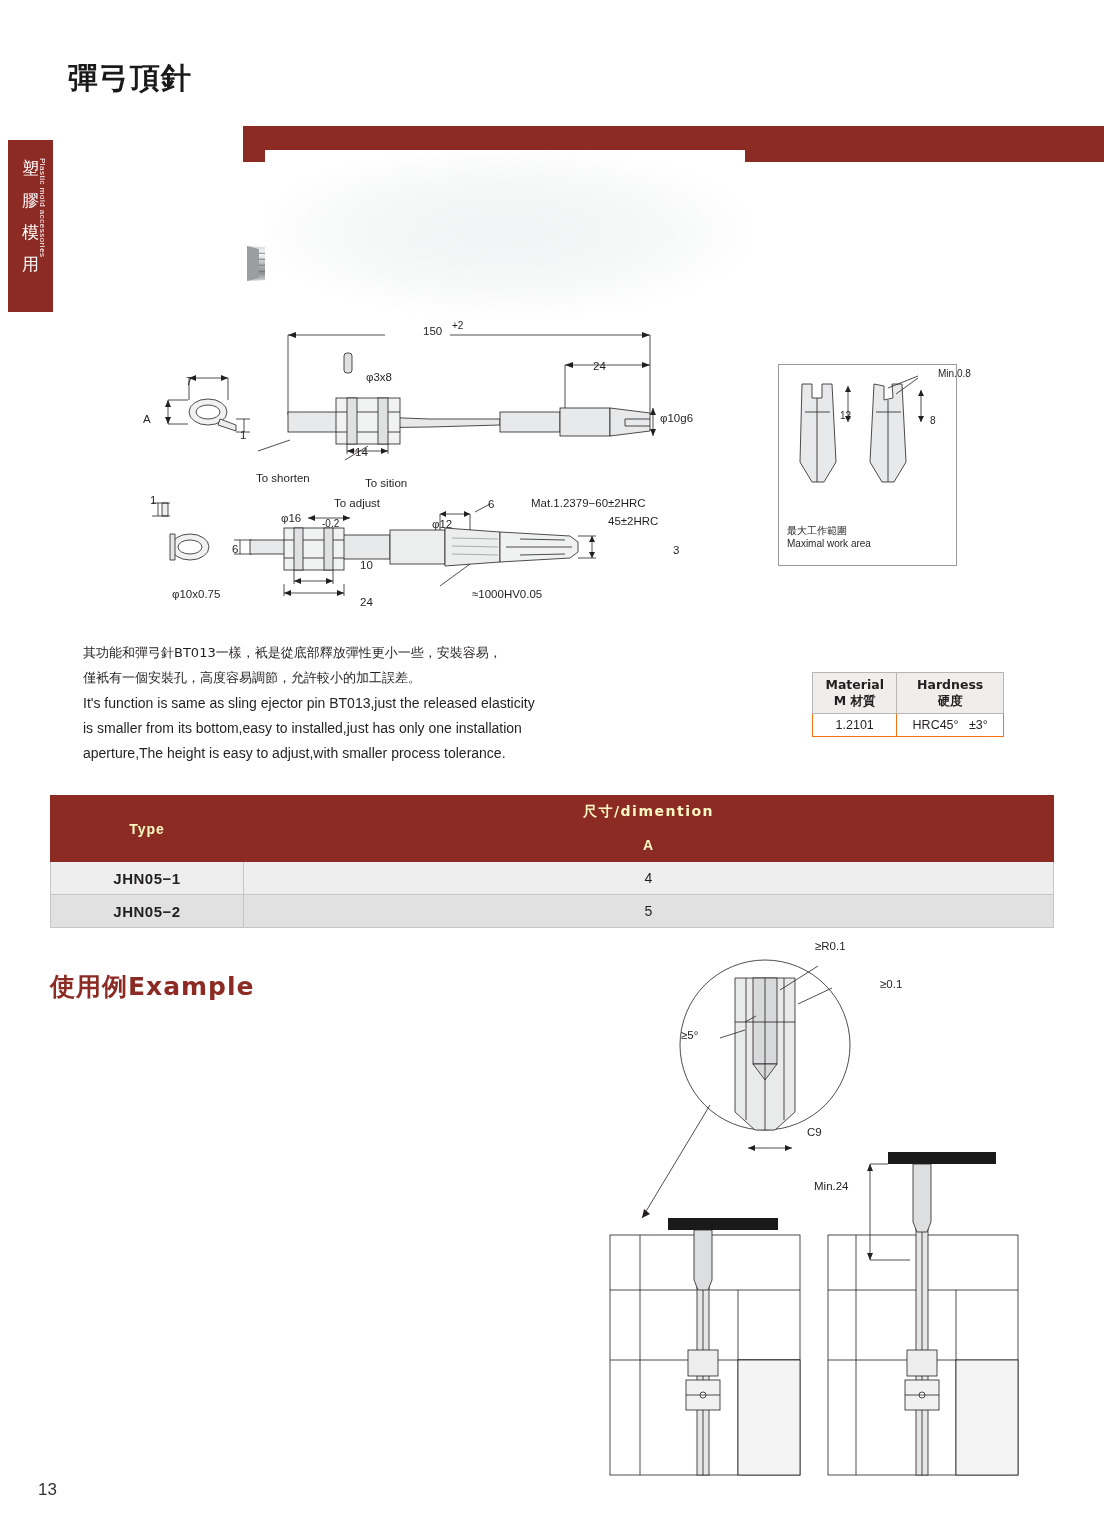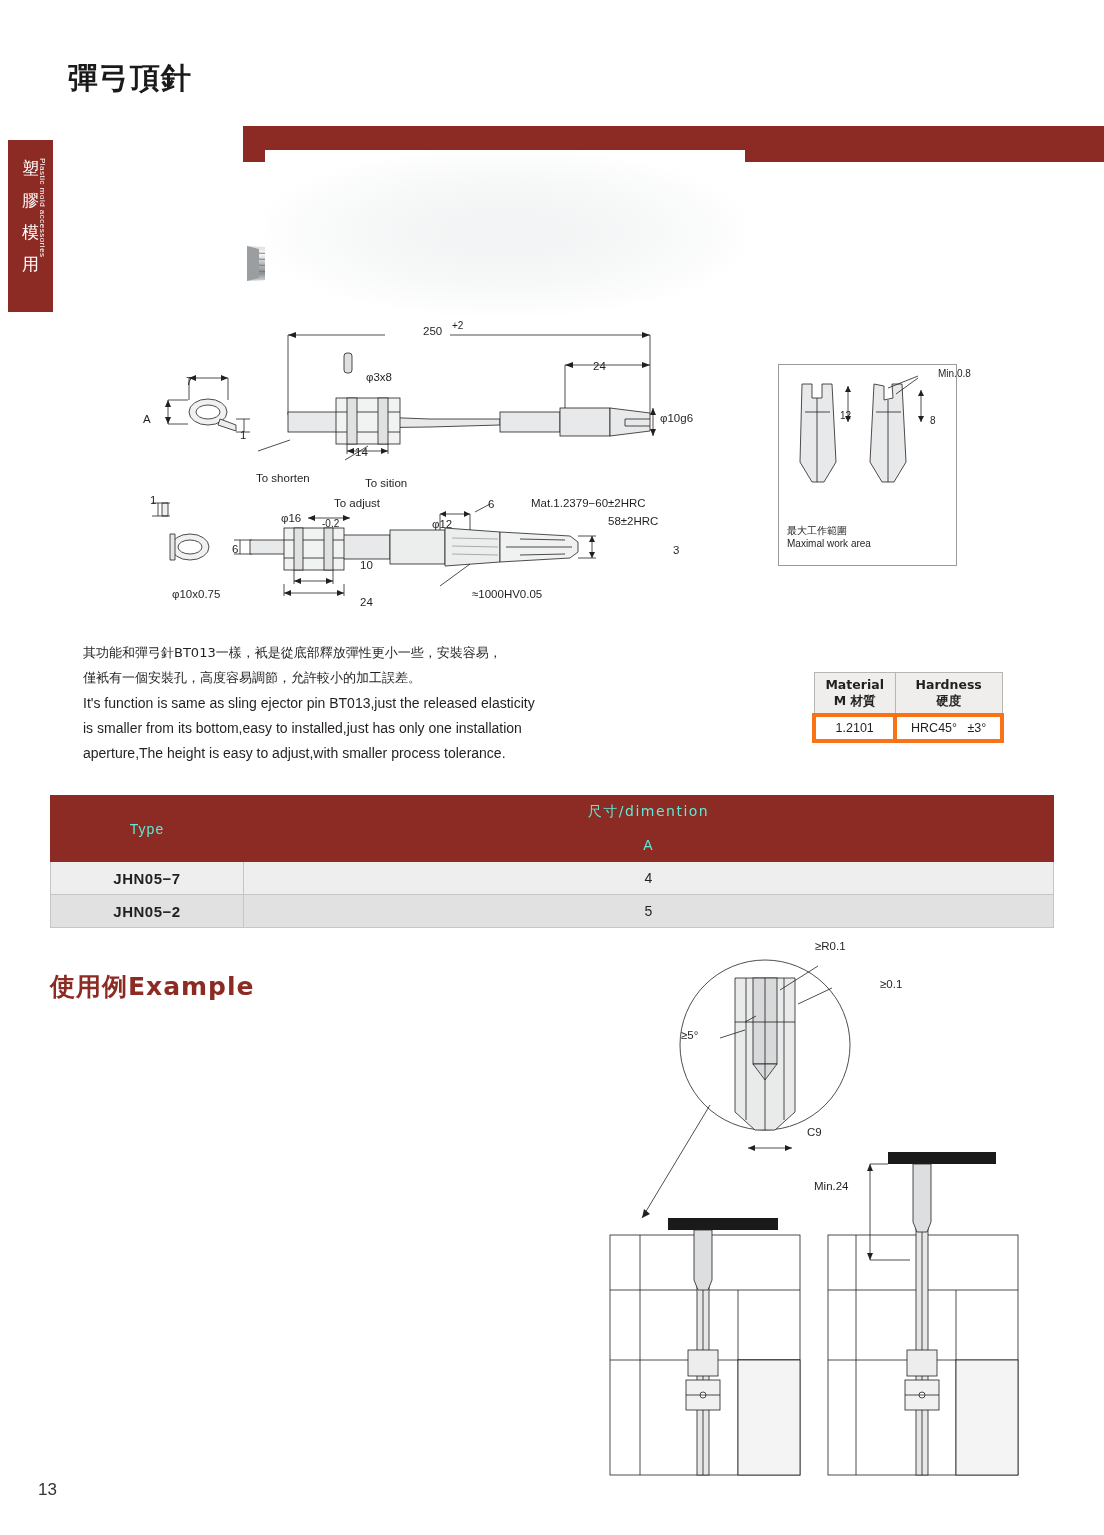--- a/index.html
+++ b/index.html
@@ -60,30 +60,30 @@
   .mat-table {
     position:absolute; left:812px; top:672px; width:192px;
     border-collapse:collapse; font-size:12.5px;
   }
   .mat-table th {
     background:#f0eeec; border:1px solid #b9b5b2; padding:4px 2px;
     font-size:12.5px; font-weight:bold; line-height:16px;
     font-family:"DejaVu Sans", sans-serif;
   }
   .mat-table td {
-    background:#ffffff; border:4px solid #f97316; padding:4px 2px;
+    background:#ffffff; border:1px solid #f97316; padding:4px 2px;
     text-align:center; font-size:12.5px;
   }
   
   .type-table {
     position:absolute; left:50px; top:795px; width:1004px;
     border-collapse:collapse;
   }
   .type-table th.hdr-dark {
-    background:#8c2a24; color:#5eead4; font-size:14px; font-weight:normal;
+    background:#8c2a24; color:#fef9c3; font-size:14px; font-weight:bold;
     letter-spacing:1px; border:1px solid #8c2a24; height:30px;
   }
   .type-table th.hdr-dark.cn { font-family:"DejaVu Sans", sans-serif; letter-spacing:1.5px; }
   .type-table td {
     border:1px solid #c8c6c4; text-align:center; height:30px;
     font-size:14px;
   }
   .type-table td.tname { font-weight:bold; font-size:15px; letter-spacing:.5px; }
   .row-a td { background:#efeeee; }
   .row-b td { background:#e2e1e1; }
@@ -251,21 +251,21 @@
     <path d="M248 131 l-7 -3 v6 z" fill="#231f20" stroke="none"></path>
 
     <line x1="513" y1="88" x2="513" y2="116"></line>
     <path d="M513 88 l-3 7 h6 z" fill="#231f20" stroke="none"></path>
     <path d="M513 116 l-3 -7 h6 z" fill="#231f20" stroke="none"></path>
 
     <line x1="118" y1="131" x2="150" y2="120"></line>
     <line x1="205" y1="140" x2="228" y2="126"></line>
   </g>
 </svg>
-<div class="lbl" style="left:423px; top:325px;">250</div>
+<div class="lbl" style="left:423px; top:325px;">150</div>
 <div class="lbl-s" style="left:452px; top:320px;">+2</div>
 <div class="lbl" style="left:186px; top:375px;">7</div>
 <div class="lbl" style="left:143px; top:413px;">A</div>
 <div class="lbl" style="left:240px; top:429px;">1</div>
 <div class="lbl" style="left:366px; top:371px;">φ3x8</div>
 <div class="lbl" style="left:355px; top:446px;">14</div>
 <div class="lbl" style="left:593px; top:360px;">24</div>
 <div class="lbl" style="left:660px; top:412px;">φ10g6</div>
 <div class="lbl" style="left:256px; top:472px;">To shorten</div>
 <div class="lbl" style="left:365px; top:477px;">To sition</div>
@@ -345,21 +345,21 @@
 <div class="lbl" style="left:232px; top:543px;">6</div>
 <div class="lbl" style="left:172px; top:588px;">φ10x0.75</div>
 <div class="lbl" style="left:281px; top:512px;">φ16</div>
 <div class="lbl-s" style="left:322px; top:518px;">-0.2</div>
 <div class="lbl" style="left:360px; top:559px;">10</div>
 <div class="lbl" style="left:360px; top:596px;">24</div>
 <div class="lbl" style="left:432px; top:518px;">φ12</div>
 <div class="lbl" style="left:488px; top:498px;">6</div>
 <div class="lbl" style="left:673px; top:544px;">3</div>
 <div class="lbl" style="left:531px; top:497px;">Mat.1.2379−60±2HRC</div>
-<div class="lbl" style="left:608px; top:515px;">58±2HRC</div>
+<div class="lbl" style="left:608px; top:515px;">45±2HRC</div>
 <div class="lbl" style="left:472px; top:588px;">≈1000HV0.05</div>
 
 <div style="position:absolute; left:778px; top:364px; width:177px; height:200px; border:1px solid #9a9a9a;"></div>
 <svg class="draw" style="left:778px; top:364px;" width="177" height="200" viewBox="0 0 177 200">
   <g stroke="#231f20" fill="none" stroke-width="0.8">
 
     <path d="M24 20 L34 20 L34 34 L44 34 L44 20 L54 20 L58 98 L46 118 L34 118 L22 98 Z" fill="#e8e9ea"></path>
     <line x1="39" y1="34" x2="39" y2="118"></line>
     <line x1="27" y1="48" x2="52" y2="48"></line>
 
@@ -418,21 +418,21 @@
 <table class="type-table">
   <tbody>
       <tr>
     <th class="hdr-dark" rowspan="2" style="width:190px;">Type</th>
     <th class="hdr-dark cn">尺寸/dimention</th>
   </tr>
   <tr>
     <th class="hdr-dark">A</th>
   </tr>
   <tr class="row-a">
-    <td class="tname">JHN05−7</td>
+    <td class="tname">JHN05−1</td>
     <td>4</td>
   </tr>
   <tr class="row-b">
     <td class="tname">JHN05−2</td>
     <td>5</td>
   </tr>
 </tbody>
   </table>
 
 <div class="ex-title">使用例Example</div>

